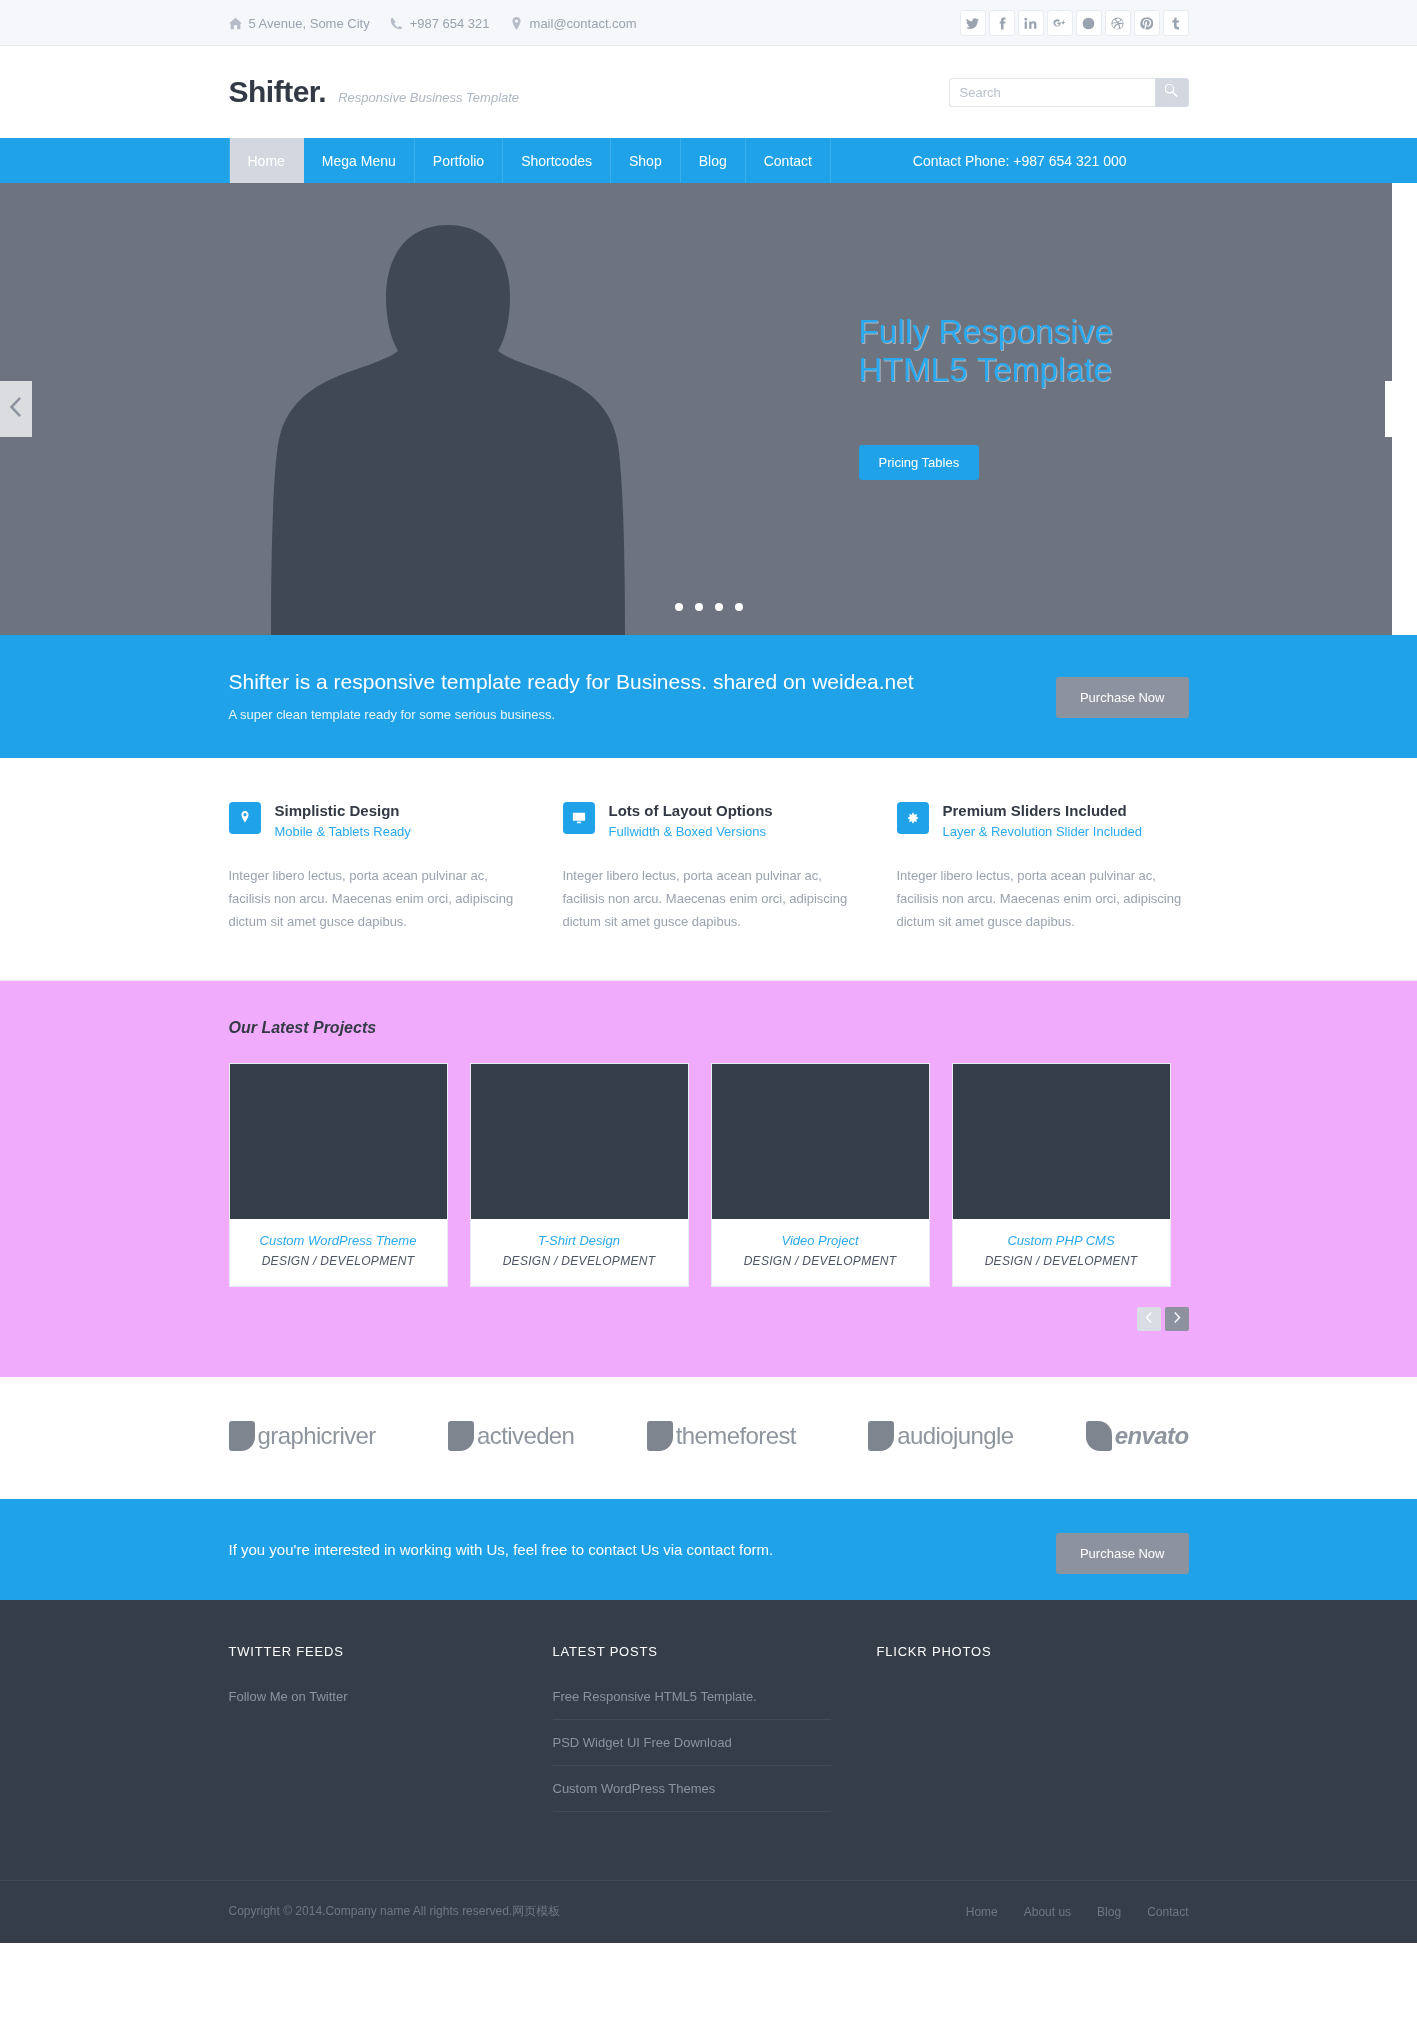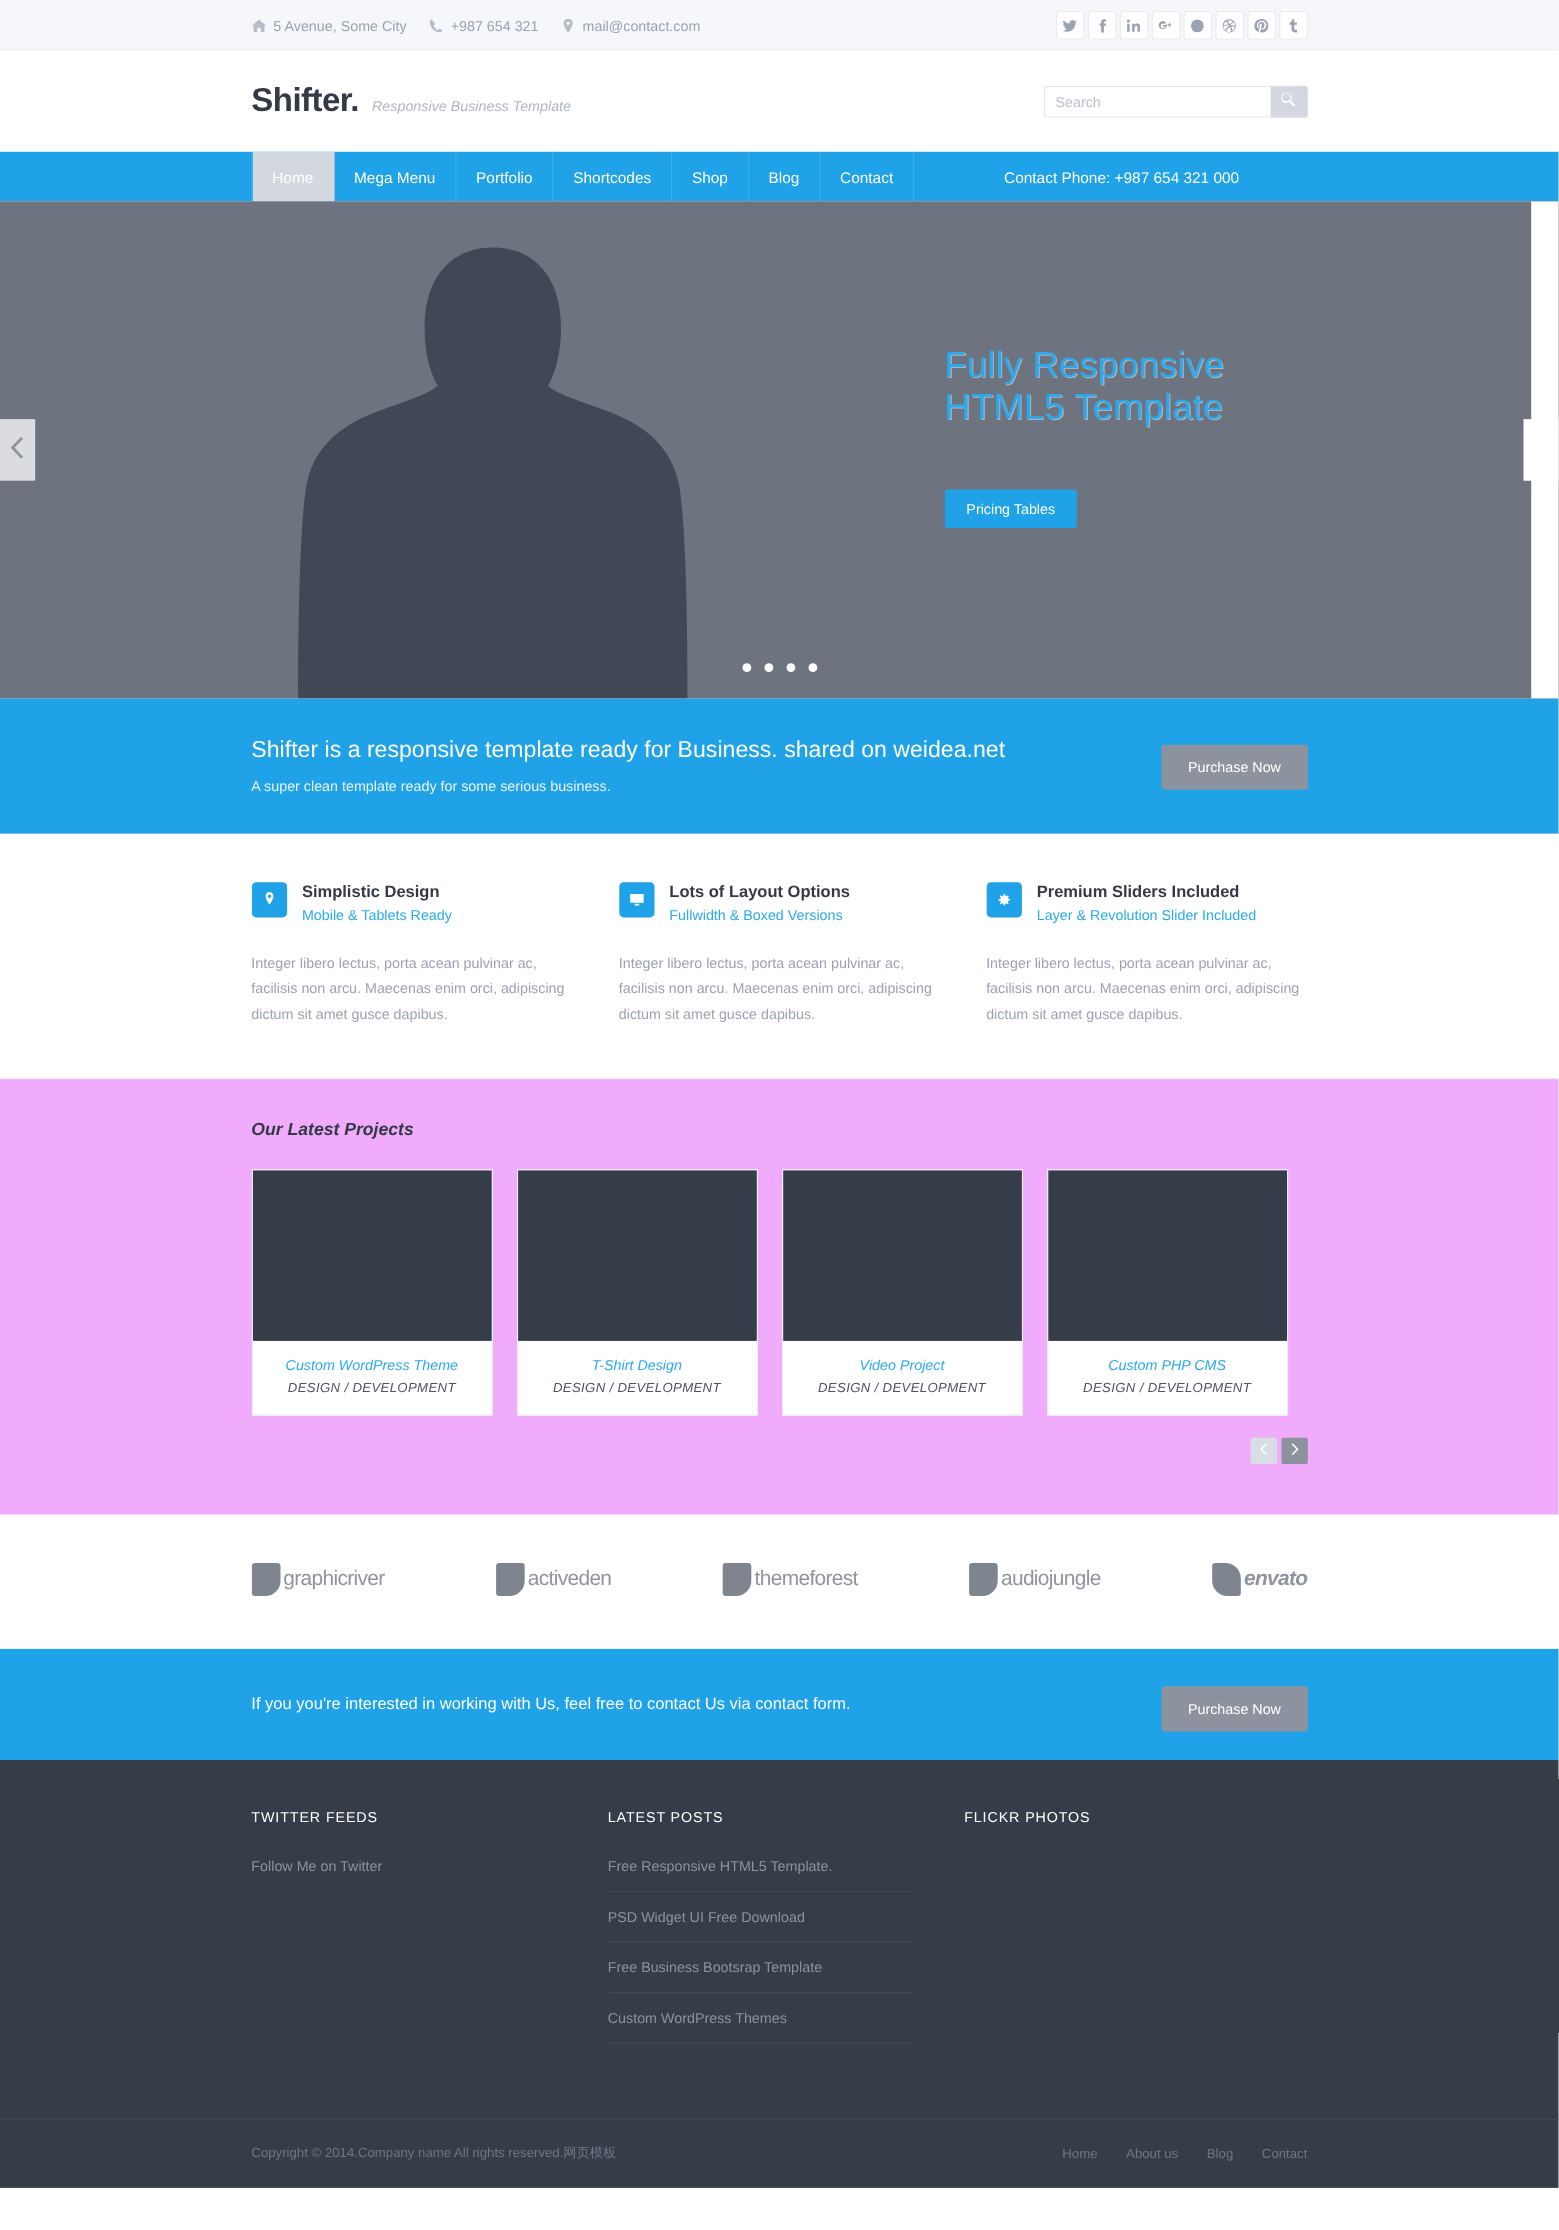--- a/index.html
+++ b/index.html
@@ -136,21 +136,21 @@
     align-items: center; justify-content: center; border-radius: 2px;
   }
   .pnav .prev { background: #d9dde4; }
   .pnav .next { background: #8d939e; }
   .pnav .prev svg { fill: #ffffff; }
   .pnav .next svg { fill: #ffffff; }
 
   
   .brands { background: #ffffff; padding: 44px 0 48px; }
   .brands .wrap { display: flex; align-items: center; justify-content: space-between; }
-  .brandlogo { display: flex; align-items: center; gap: 3px; color: #8f959e; font-size: 19px; letter-spacing: -0.6px; }
+  .brandlogo { display: flex; align-items: center; gap: 3px; color: #8f959e; font-size: 24px; letter-spacing: -0.6px; }
   .brandlogo .mark { width: 26px; height: 30px; background: #7e858f; border-radius: 3px 3px 14px 3px; flex: none; }
 
   
   .bottomcta { background: #1fa2e8; padding: 26px 0; }
   .bottomcta .wrap { display: flex; align-items: center; justify-content: space-between; }
   .bottomcta p { color: #ffffff; font-size: 15px; }
 
   
   .footer { background: #343d48; padding: 44px 0 0; }
   .footer .wrap { display: flex; gap: 46px; }
@@ -465,23 +465,20 @@
       <div class="fcol">
         <h5>LATEST POSTS</h5>
         <ul>
           <li>
               <a href="#">Free Responsive HTML5 Template.</a>
             </li>
           <li>
               <a href="#">PSD Widget UI Free Download</a>
             </li>
           <li>
-              <a href="#">Free Business Bootsrap Template</a>
-            </li>
-          <li>
               <a href="#">Custom WordPress Themes</a>
             </li>
         </ul>
       </div>
       <div class="fcol">
         <h5>FLICKR PHOTOS</h5>
       </div>
     </div>
     <div class="copyrow">
       <div class="wrap">

